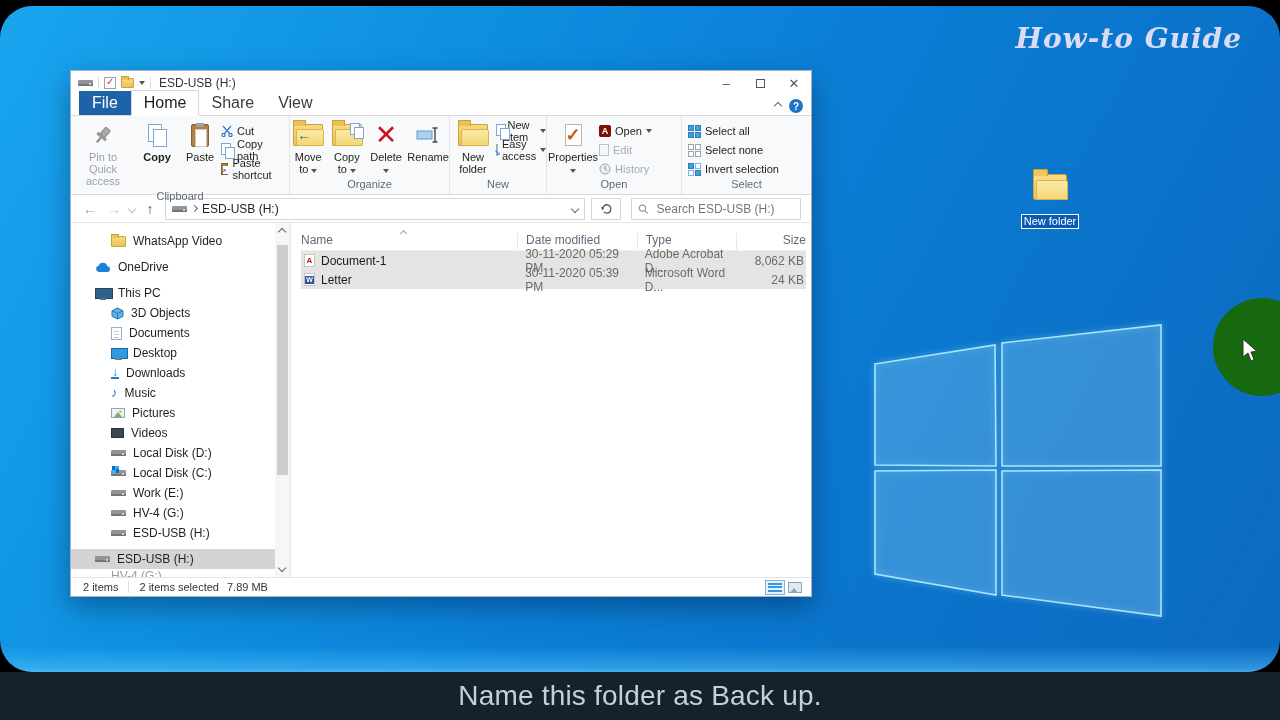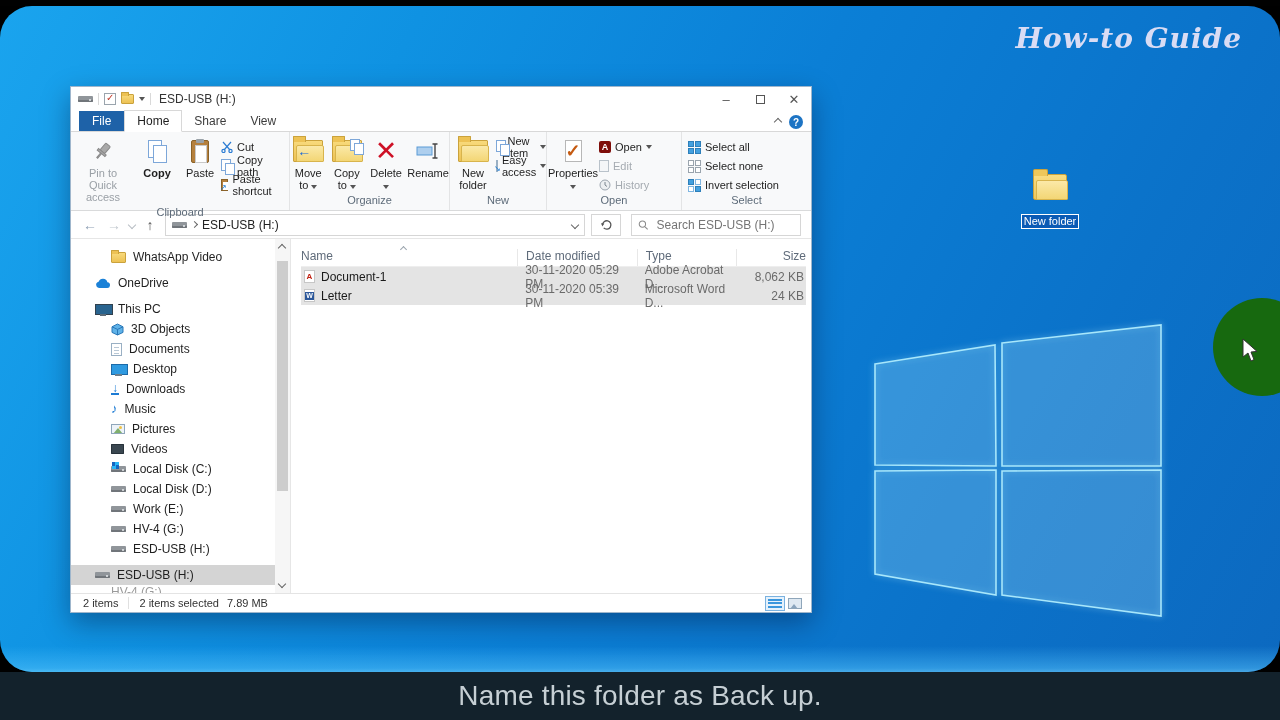--- a/index.html
+++ b/index.html
@@ -44,21 +44,21 @@
 
   .titlebar { height:24px; display:flex; align-items:center; padding-left:7px; background:#fff; }
   .qat { display:flex; align-items:center; gap:5px; }
   .qat-sep { width:1px; height:12px; background:#d9d9d9; }
   .title-text { margin-left:8px; color:#333; font-size:12px; }
   .win-controls { margin-left:auto; display:flex; }
   .win-btn { width:34px; height:22px; display:flex; align-items:center; justify-content:center;
     color:#555; font-size:13px; }
 
   .tabbar { height:21px; display:flex; align-items:flex-end; background:#fff; border-bottom:1px solid #d8d8d8; position:relative; }
-  .tab { padding:3px 12px 3px; font-size:12px; color:#3c3c3c; }
+  .tab { padding:3px 12px 3px; font-size:16px; color:#3c3c3c; }
   .tab-file { background:#1e62a8; color:#fff; margin-left:8px; padding:3px 13px; }
   .tab-active { background:#fff; border:1px solid #d8d8d8; border-bottom:1px solid #fff; margin-bottom:-1px; color:#1e1e1e; }
   .ribbon-mini { position:absolute; right:8px; bottom:2px; display:flex; align-items:center; gap:8px; }
   .help-badge { width:14px; height:14px; border-radius:50%; background:#1d74c4; color:#fff; font-size:10px;
     font-weight:bold; display:flex; align-items:center; justify-content:center; }
 
   .ribbon { height:79px; background:#f8f9fa; border-bottom:1px solid #d9dadb; position:relative; display:flex; }
   .rgroup { position:relative; height:100%; display:flex; flex-direction:column; }
   .rgroup-body { flex:1; display:flex; align-items:flex-start; padding-top:3px; }
   .rgroup-label { height:17px; text-align:center; font-size:11px; color:#5d6b79; line-height:15px; }
@@ -223,21 +223,21 @@
   <div class="desk-icon">
     <div class="desk-folder"></div>
     <div class="desk-label"><span>New folder</span></div>
   </div>
 
   <div class="cursor-spot"></div>
   <svg class="cursor-arrow" width="22" height="26" viewBox="0 0 22 26">
     <polygon points="3,1 3,19 8,15 11,23 14,21.6 11,14 17,13.4" fill="#fff" stroke="#333" stroke-width="1"></polygon>
   </svg>
 
-  <div class="window" style="position:absolute; left:70px; top:80px;">
+  <div class="window" style="position:absolute; left:70px; top:64px;">
 
     <div class="titlebar">
       <div class="qat">
         <span class="icn-drive"></span>
         <span class="qat-sep"></span>
         <span class="icn-qcheck"></span>
         <span class="icn-folder icn-qfolder"></span>
         <span class="tri-down"></span>
         <span class="qat-sep"></span>
       </div>
@@ -522,26 +522,26 @@
           </div>
         <div class="side-item child">
             <span class="icn-pic"></span>
             <span>Pictures</span>
           </div>
         <div class="side-item child">
             <span class="icn-vid"></span>
             <span>Videos</span>
           </div>
         <div class="side-item child">
+            <span class="icn-drive"></span>
+            <span>Local Disk (D:)</span>
+          </div>
+        <div class="side-item child">
             <span class="icn-drive flag"></span>
             <span>Local Disk (C:)</span>
-          </div>
-        <div class="side-item child">
-            <span class="icn-drive"></span>
-            <span>Local Disk (D:)</span>
           </div>
         <div class="side-item child">
             <span class="icn-drive"></span>
             <span>Work (E:)</span>
           </div>
         <div class="side-item child">
             <span class="icn-drive"></span>
             <span>HV-4 (G:)</span>
           </div>
         <div class="side-item child">

